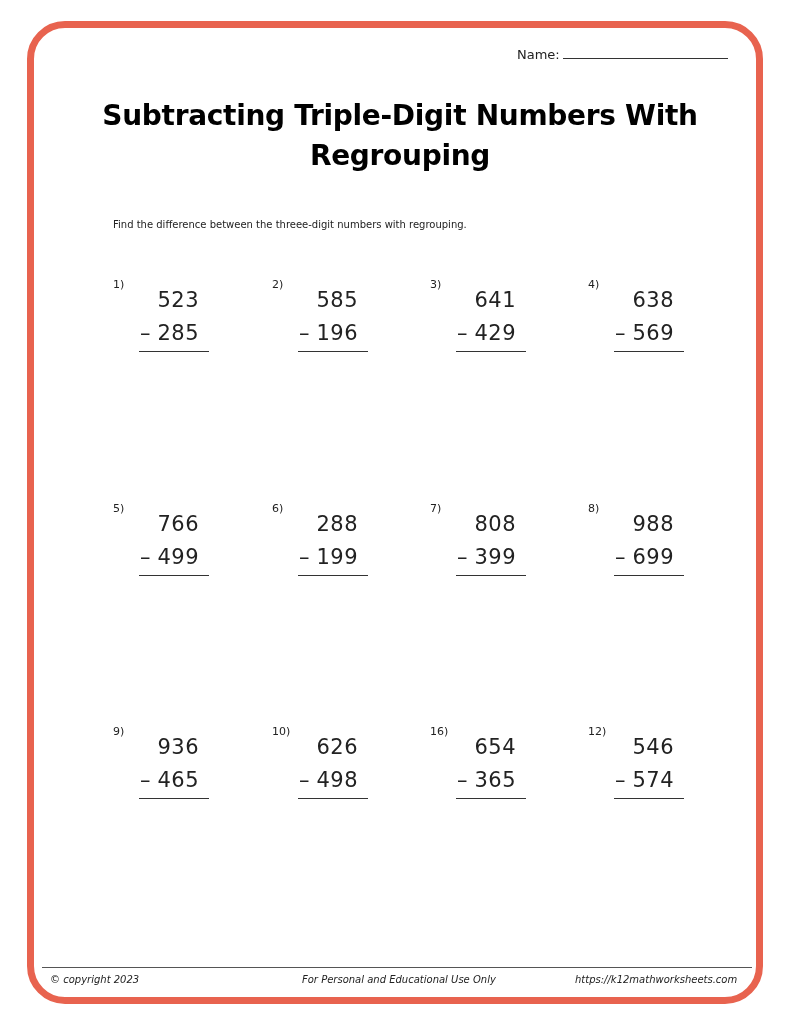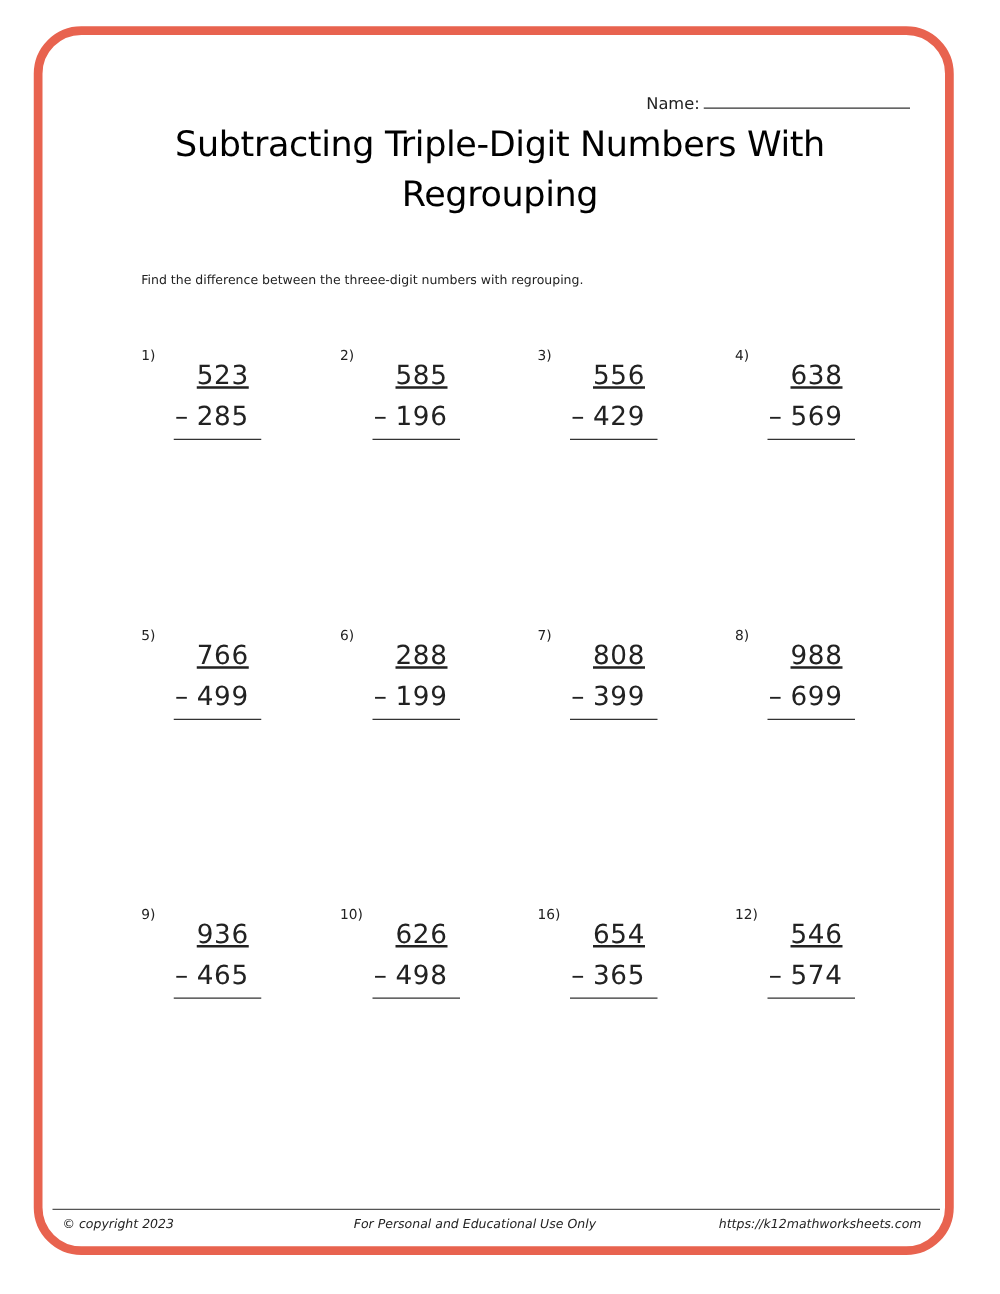--- a/index.html
+++ b/index.html
@@ -1,41 +1,41 @@
 <!DOCTYPE html>
 <html><head>
 <meta charset="utf-8">
 <style>
   html, body { margin: 0; padding: 0; background: #ffffff; }
   body { width: 800px; height: 1035px; position: relative; overflow: hidden;
          font-family: "DejaVu Sans", "Liberation Sans", sans-serif; color: #111; }
   .frame { position: absolute; left: 27px; top: 21px; width: 736px; height: 983px;
            border: 7px solid #e8634f; border-radius: 38px; box-sizing: border-box; }
-  .name-line { position: absolute; left: 517px; top: 74px; font-size: 13px; color: #222; }
+  .name-line { position: absolute; left: 517px; top: 46px; font-size: 13px; color: #222; }
   .name-line .blank { display: inline-block; width: 165px; border-bottom: 1px solid #333;
                       margin-left: 3px; height: 12px; vertical-align: baseline; }
   .title { position: absolute; left: 80px; width: 640px; top: 96px; text-align: center;
-           font-size: 28px; font-weight: normal; line-height: 40px; color: #000;
+           font-size: 28px; font-weight: bold; line-height: 40px; color: #000;
            letter-spacing: -0.3px; }
   .instructions { position: absolute; left: 113px; top: 219px; font-size: 10px; color: #222; }
   .grid { position: absolute; left: 0; top: 0; }
   .problem { position: absolute; width: 120px; height: 90px; }
   .pnum { position: absolute; left: 0; top: 0; font-size: 11px; color: #222; }
   .top { position: absolute; right: 34px; top: 10px; font-size: 21px; color: #222;
-         letter-spacing: 0.5px; text-decoration: underline; }
+         letter-spacing: 0.5px; }
   .bot { position: absolute; right: 34px; top: 43px; font-size: 21px; color: #222;
          letter-spacing: 0.5px; }
   .minus { position: absolute; left: 27px; top: 43px; font-size: 21px; color: #222; }
   .rule { position: absolute; left: 26px; top: 73px; width: 70px; height: 0;
           border-bottom: 1.5px solid #333; }
   .footer-rule { position: absolute; left: 42px; top: 967px; width: 710px;
                  border-top: 1px solid #555; }
   .footer { position: absolute; top: 974px; font-size: 10px; color: #222; font-style: italic; }
   .f-left { left: 50px; }
-  .f-mid { left: 283px; }
+  .f-mid { left: 302px; }
   .f-right { left: 575px; text-align: center; }
 </style>
 </head>
 <body>
 
 <div class="frame"></div>
 
 <div class="name-line">
   <span>Name:</span><span class="blank"></span>
 </div>
@@ -54,21 +54,21 @@
   </div>
   <div class="problem" style="left:272px;top:278px;">
     <span class="pnum">2)</span>
     <span class="top">585</span>
     <span class="minus">–</span>
     <span class="bot">196</span>
     <div class="rule"></div>
   </div>
   <div class="problem" style="left:430px;top:278px;">
     <span class="pnum">3)</span>
-    <span class="top">556</span>
+    <span class="top">641</span>
     <span class="minus">–</span>
     <span class="bot">429</span>
     <div class="rule"></div>
   </div>
   <div class="problem" style="left:588px;top:278px;">
     <span class="pnum">4)</span>
     <span class="top">638</span>
     <span class="minus">–</span>
     <span class="bot">569</span>
     <div class="rule"></div>

